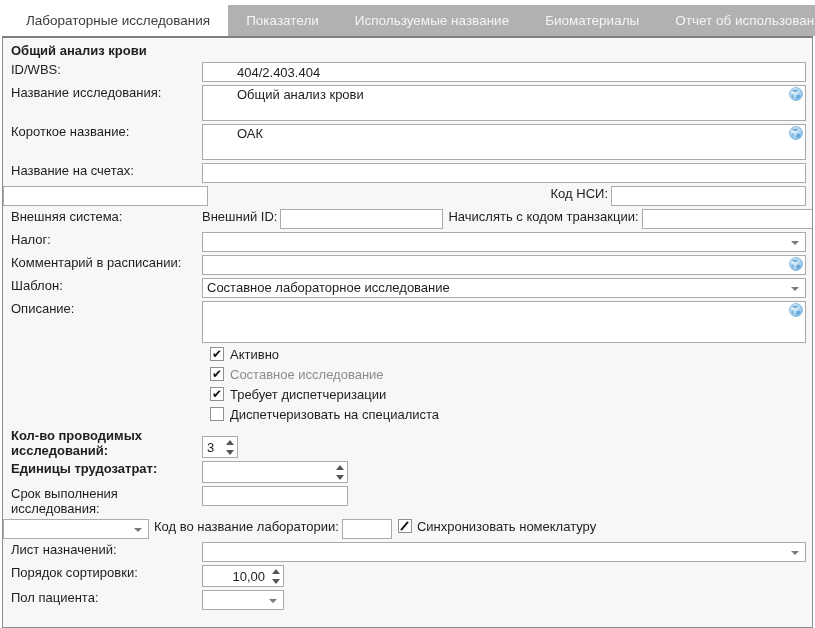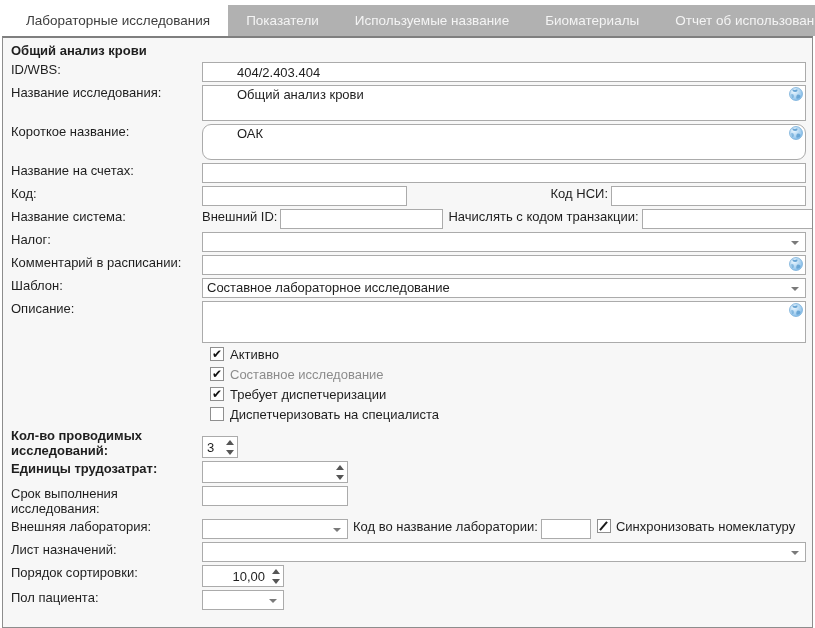--- a/index.html
+++ b/index.html
@@ -201,43 +201,42 @@
       <textarea rows="2" style="height: 36px;">Общий анализ крови</textarea>
       <svg class="globe" viewBox="0 0 16 16">
           <use href="#globeShape"></use>
         </svg>
     </span>
   </div>
 
   <div class="row">
     <span class="lbl">Короткое название:</span>
     <span class="field-wrap grow">
-      <textarea rows="2" style="height: 36px; border-radius: 9px;">ОАК</textarea>
+      <textarea rows="2" style="height: 36px;">ОАК</textarea>
       <svg class="globe" viewBox="0 0 16 16">
           <use href="#globeShape"></use>
         </svg>
     </span>
   </div>
 
   <div class="row">
     <span class="lbl">Название на счетах:</span>
     <span class="field-wrap grow">
       <input type="text" value="" style="">
     </span>
   </div>
 
   <div class="row">
-    <span class="lbl">Код:</span>
     <input type="text" class="w205" value="" style="">
     <span class="inline-lbl ml-auto">Код НСИ:</span>
     <input type="text" class="w195" value="" style="">
   </div>
 
   <div class="row">
-    <span class="lbl">Название система:</span>
+    <span class="lbl">Внешняя система:</span>
     <span class="inline-lbl">Внешний ID:</span>
     <input type="text" class="w163" value="" style="">
     <span class="inline-lbl" style="padding-left:5px">Начислять с кодом транзакции:</span>
     <input type="text" class="grow" value="" style="">
   </div>
 
   <div class="row">
     <span class="lbl">Налог:</span>
     <div class="selectbox grow">
       <span></span>
@@ -312,21 +311,20 @@
         </span>
     </span>
   </div>
 
   <div class="row">
     <span class="lbl" style="font-weight:normal">Срок выполнения исследования:</span>
     <input type="text" class="w146" value="" style="">
   </div>
 
   <div class="row">
-    <span class="lbl">Внешняя лаборатория:</span>
     <div class="selectbox w146">
       <span></span>
       <span class="arrow"></span>
     </div>
     <span class="inline-lbl" style="padding-left:5px">Код во название лаборатории:</span>
     <input type="text" class="w50" value="" style="">
     <span class="slashbox">
         <span class="slash"></span>
       </span>
     <span style="white-space:nowrap">Синхронизовать номеклатуру</span>

